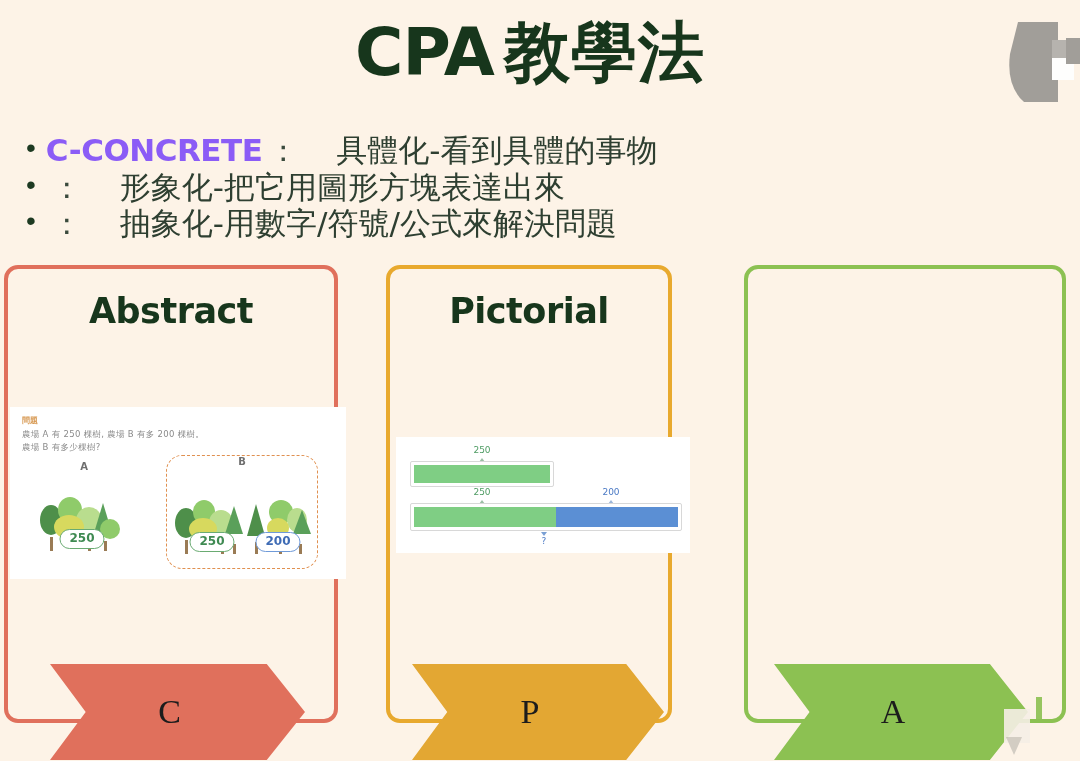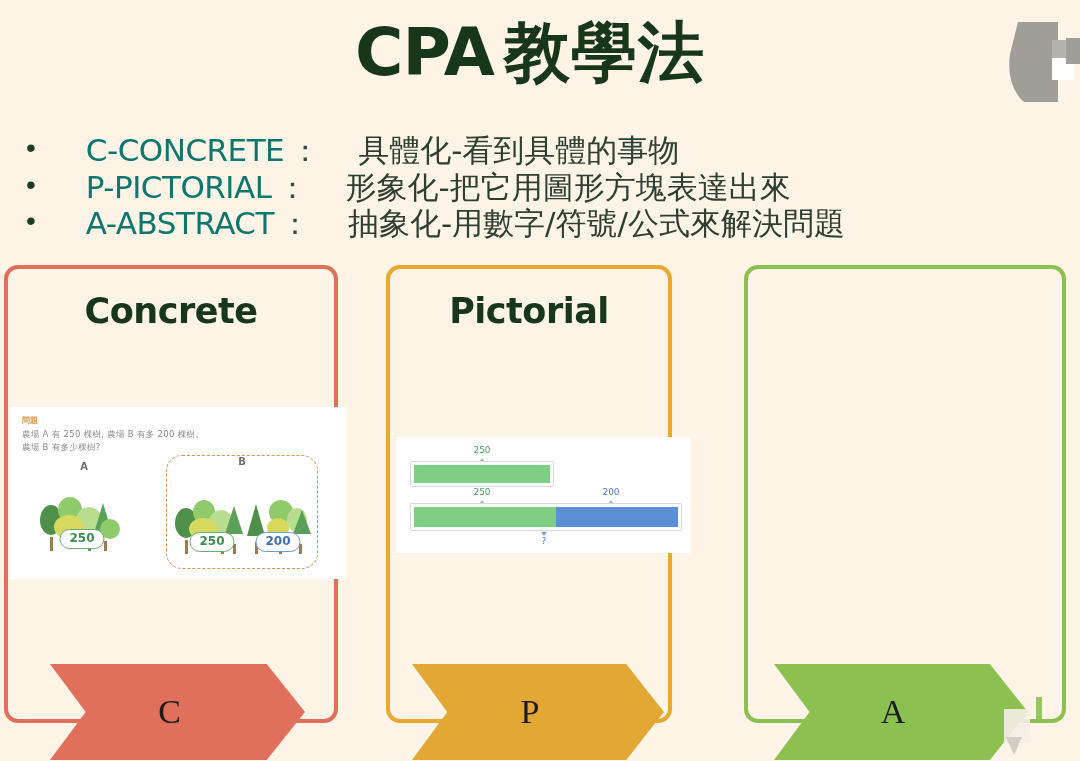--- a/index.html
+++ b/index.html
@@ -64,24 +64,23 @@
     font-size: 28px;
     line-height: 1;
     margin-right: 10px;
     color: #1d3a22;
     position: relative;
     top: -4px;
   }
   .bullet-key {
     font-family: "DejaVu Sans", sans-serif;
     font-size: 31px;
-    font-weight: 400;
+    font-weight: 700;
     letter-spacing: -0.5px;
-    color: #0f766e;
-    margin-left: 40px;
+    color: #8b5cf6;
   }
   .bullet-sep {
     font-size: 30px;
     font-weight: 400;
     margin: 0 2px 0 6px;
     color: #3a4a3c;
   }
   .bullet-desc {
     font-family: "DejaVu Sans", sans-serif;
     font-size: 31px;
@@ -317,38 +316,36 @@
 
     <div class="bullet-row">
       <span class="bullet-dot">•</span>
       <span class="bullet-key">C-CONCRETE</span>
       <span class="bullet-sep">：</span>
       <span class="bullet-desc">具體化-看到具體的事物</span>
     </div>
 
     <div class="bullet-row">
       <span class="bullet-dot">•</span>
-      <span class="bullet-key">P-PICTORIAL</span>
       <span class="bullet-sep">：</span>
       <span class="bullet-desc">形象化-把它用圖形方塊表達出來</span>
     </div>
 
     <div class="bullet-row">
       <span class="bullet-dot">•</span>
-      <span class="bullet-key">A-ABSTRACT</span>
       <span class="bullet-sep">：</span>
       <span class="bullet-desc">抽象化-用數字/符號/公式來解決問題</span>
     </div>
 
   </div>
 
   <div class="cards">
 
     <div class="card c1">
-      <div class="card-title">Concrete</div>
+      <div class="card-title">Abstract</div>
 
       <div class="concrete-panel">
         <div class="q-label">問題</div>
         <div class="q-line l1">農場 A 有 250 棵樹, 農場 B 有多 200 棵樹。</div>
         <div class="q-line l2">農場 B 有多少棵樹?</div>
 
         <div class="grp a">
           <div class="grp-letter">A</div>
           <div class="trees" style="left:0;">
             <div class="t t-round" style="left:4px;  top:16px; width:22px; height:30px; background:#4e8f4a;"></div>

